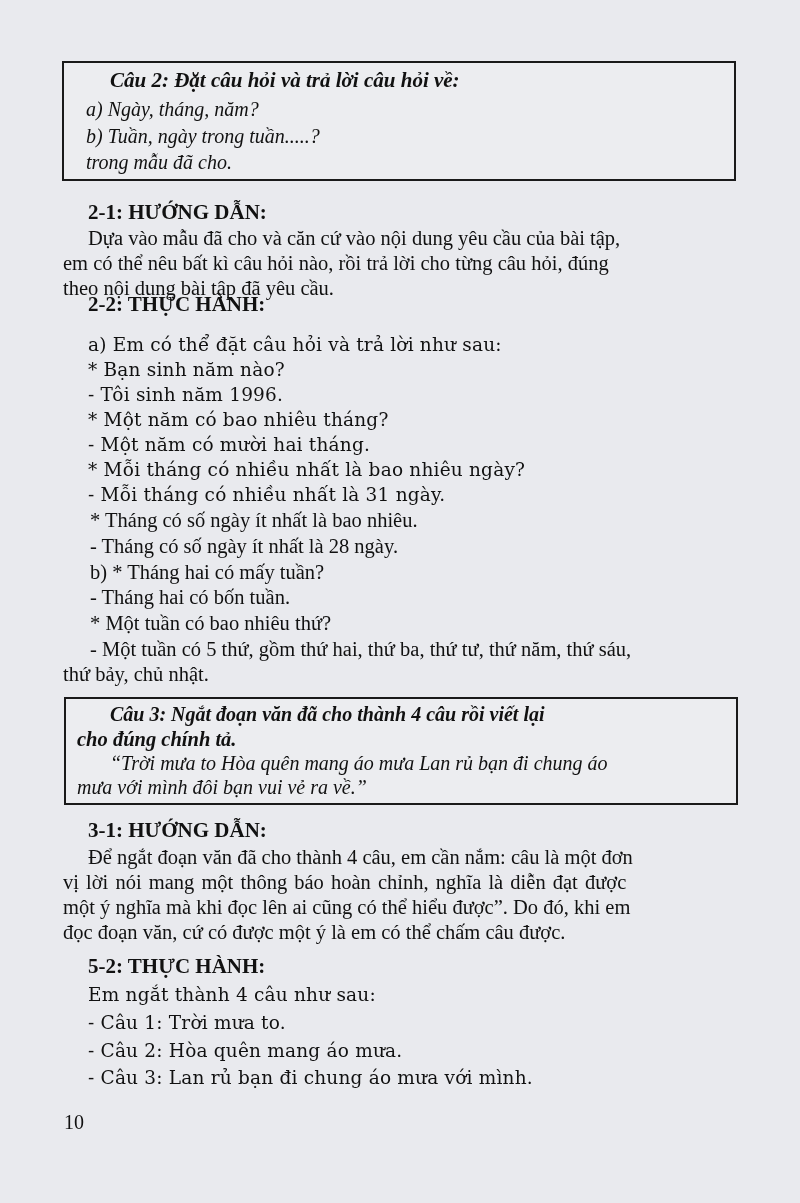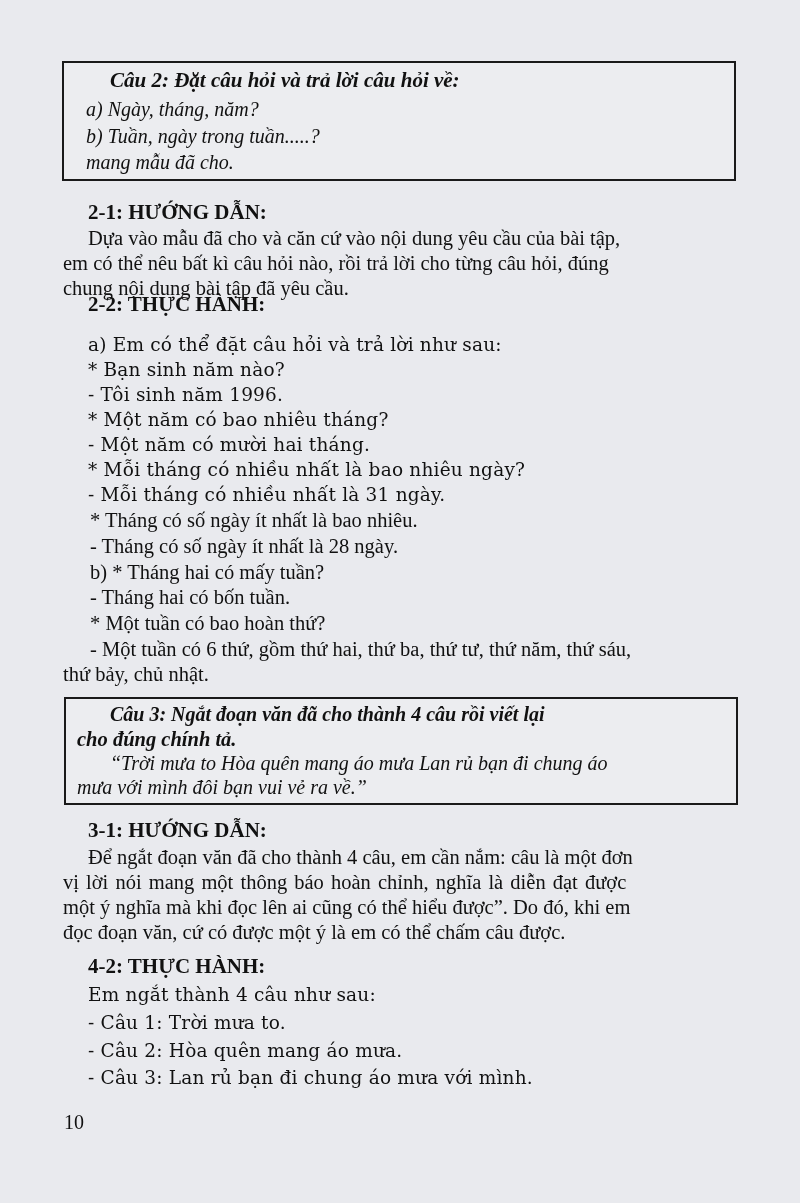--- a/index.html
+++ b/index.html
@@ -36,56 +36,56 @@
 </style>
 </head>
 <body>
 
 <div class="page">
 
   <div class="box" style="left:62px; top:61px; width:674px; height:120px;"></div>
   <div class="line bi serif-body" style="left:110px; top:68px; font-size:21px;">Câu 2: Đặt câu hỏi và trả lời câu hỏi về:</div>
   <div class="line it serif-body" style="left:86px; top:124px; font-size:20px;">b) Tuần, ngày trong tuần.....?</div>
   <div class="line it serif-body" style="left:86px; top:97px; font-size:20px;">a) Ngày, tháng, năm?</div>
-  <div class="line it serif-body" style="left:86px; top:150px; font-size:20px;">mang mẫu đã cho.</div>
+  <div class="line it serif-body" style="left:86px; top:150px; font-size:20px;">trong mẫu đã cho.</div>
 
   <div class="line heading" style="left:88px; top:200px;">2-1: HƯỚNG DẪN:</div>
   <div class="line serif-body" style="left:88px; top:226px; font-size:20.5px;">Dựa vào mẫu đã cho và căn cứ vào nội dung yêu cầu của bài tập,</div>
   <div class="line serif-body" style="left:63px; top:251px; font-size:20.5px;">em có thể nêu bất kì câu hỏi nào, rồi trả lời cho từng câu hỏi, đúng</div>
-  <div class="line serif-body" style="left:63px; top:276px; font-size:20.5px;">chung nội dung bài tập đã yêu cầu.</div>
+  <div class="line serif-body" style="left:63px; top:276px; font-size:20.5px;">theo nội dung bài tập đã yêu cầu.</div>
 
   <div class="line heading" style="left:88px; top:292px;">2-2: THỰC HÀNH:</div>
   <div class="line mono-like" style="left:88px; top:333px;">a) Em có thể đặt câu hỏi và trả lời như sau:</div>
   <div class="line mono-like" style="left:88px; top:358px;">* Bạn sinh năm nào?</div>
   <div class="line mono-like" style="left:88px; top:383px;text-align:center;">- Tôi sinh năm 1996.</div>
   <div class="line mono-like" style="left:88px; top:408px;">* Một năm có bao nhiêu tháng?</div>
   <div class="line mono-like" style="left:88px; top:433px;">- Một năm có mười hai tháng.</div>
   <div class="line mono-like" style="left:88px; top:458px;text-align:right;">* Mỗi tháng có nhiều nhất là bao nhiêu ngày?</div>
   <div class="line mono-like" style="left:88px; top:483px;">- Mỗi tháng có nhiều nhất là 31 ngày.</div>
 
   <div class="line serif-body" style="left:90px; top:508px; font-size:20.5px;text-align:right;">* Tháng có số ngày ít nhất là bao nhiêu.</div>
   <div class="line serif-body" style="left:90px; top:534px; font-size:20.5px;">- Tháng có số ngày ít nhất là 28 ngày.</div>
   <div class="line serif-body" style="left:90px; top:560px; font-size:20.5px;">b) * Tháng hai có mấy tuần?</div>
   <div class="line serif-body" style="left:90px; top:585px; font-size:20.5px;">- Tháng hai có bốn tuần.</div>
-  <div class="line serif-body" style="left:90px; top:611px; font-size:20.5px;">* Một tuần có bao hoàn thứ?</div>
-  <div class="line serif-body" style="left:90px; top:637px; font-size:20.5px;">- Một tuần có 6 thứ, gồm thứ hai, thứ ba, thứ tư, thứ năm, thứ sáu,</div>
+  <div class="line serif-body" style="left:90px; top:611px; font-size:20.5px;">* Một tuần có bao nhiêu thứ?</div>
+  <div class="line serif-body" style="left:90px; top:637px; font-size:20.5px;">- Một tuần có 5 thứ, gồm thứ hai, thứ ba, thứ tư, thứ năm, thứ sáu,</div>
   <div class="line serif-body" style="left:63px; top:662px; font-size:20.5px;">thứ bảy, chủ nhật.</div>
 
   <div class="box" style="left:64px; top:697px; width:674px; height:108px;"></div>
   <div class="line bi serif-body" style="left:110px; top:702px; font-size:20px;">Câu 3: Ngắt đoạn văn đã cho thành 4 câu rồi viết lại</div>
   <div class="line bi serif-body" style="left:77px; top:727px; font-size:20.5px;">cho đúng chính tả.</div>
   <div class="line it serif-body" style="left:110px; top:751px; font-size:20px;">“Trời mưa to Hòa quên mang áo mưa Lan rủ bạn đi chung áo</div>
   <div class="line it serif-body" style="left:77px; top:775px; font-size:20px;">mưa với mình đôi bạn vui vẻ ra về.”</div>
 
   <div class="line heading" style="left:88px; top:818px;">3-1: HƯỚNG DẪN:</div>
   <div class="line serif-body" style="left:88px; top:845px; font-size:20.5px;">Để ngắt đoạn văn đã cho thành 4 câu, em cần nắm: câu là một đơn</div>
   <div class="line serif-body" style="left:63px; top:870px; font-size:20.5px; word-spacing:2px;">vị lời nói mang một thông báo hoàn chỉnh, nghĩa là diễn đạt được</div>
   <div class="line serif-body" style="left:63px; top:895px; font-size:20.5px;">một ý nghĩa mà khi đọc lên ai cũng có thể hiểu được”. Do đó, khi em</div>
   <div class="line serif-body" style="left:63px; top:920px; font-size:20.5px;">đọc đoạn văn, cứ có được một ý là em có thể chấm câu được.</div>
 
-  <div class="line heading" style="left:88px; top:954px;">4-2: THỰC HÀNH:</div>
+  <div class="line heading" style="left:88px; top:954px;">5-2: THỰC HÀNH:</div>
   <div class="line mono-like" style="left:88px; top:983px;">Em ngắt thành 4 câu như sau:</div>
   <div class="line mono-like" style="left:88px; top:1011px;">- Câu 1: Trời mưa to.</div>
   <div class="line mono-like" style="left:88px; top:1039px;">- Câu 2: Hòa quên mang áo mưa.</div>
   <div class="line mono-like" style="left:88px; top:1066px;">- Câu 3: Lan rủ bạn đi chung áo mưa với mình.</div>
 
   <div class="line pagenum" style="left:64px; top:1110px;">10</div>
 </div>
 
 </body></html>

